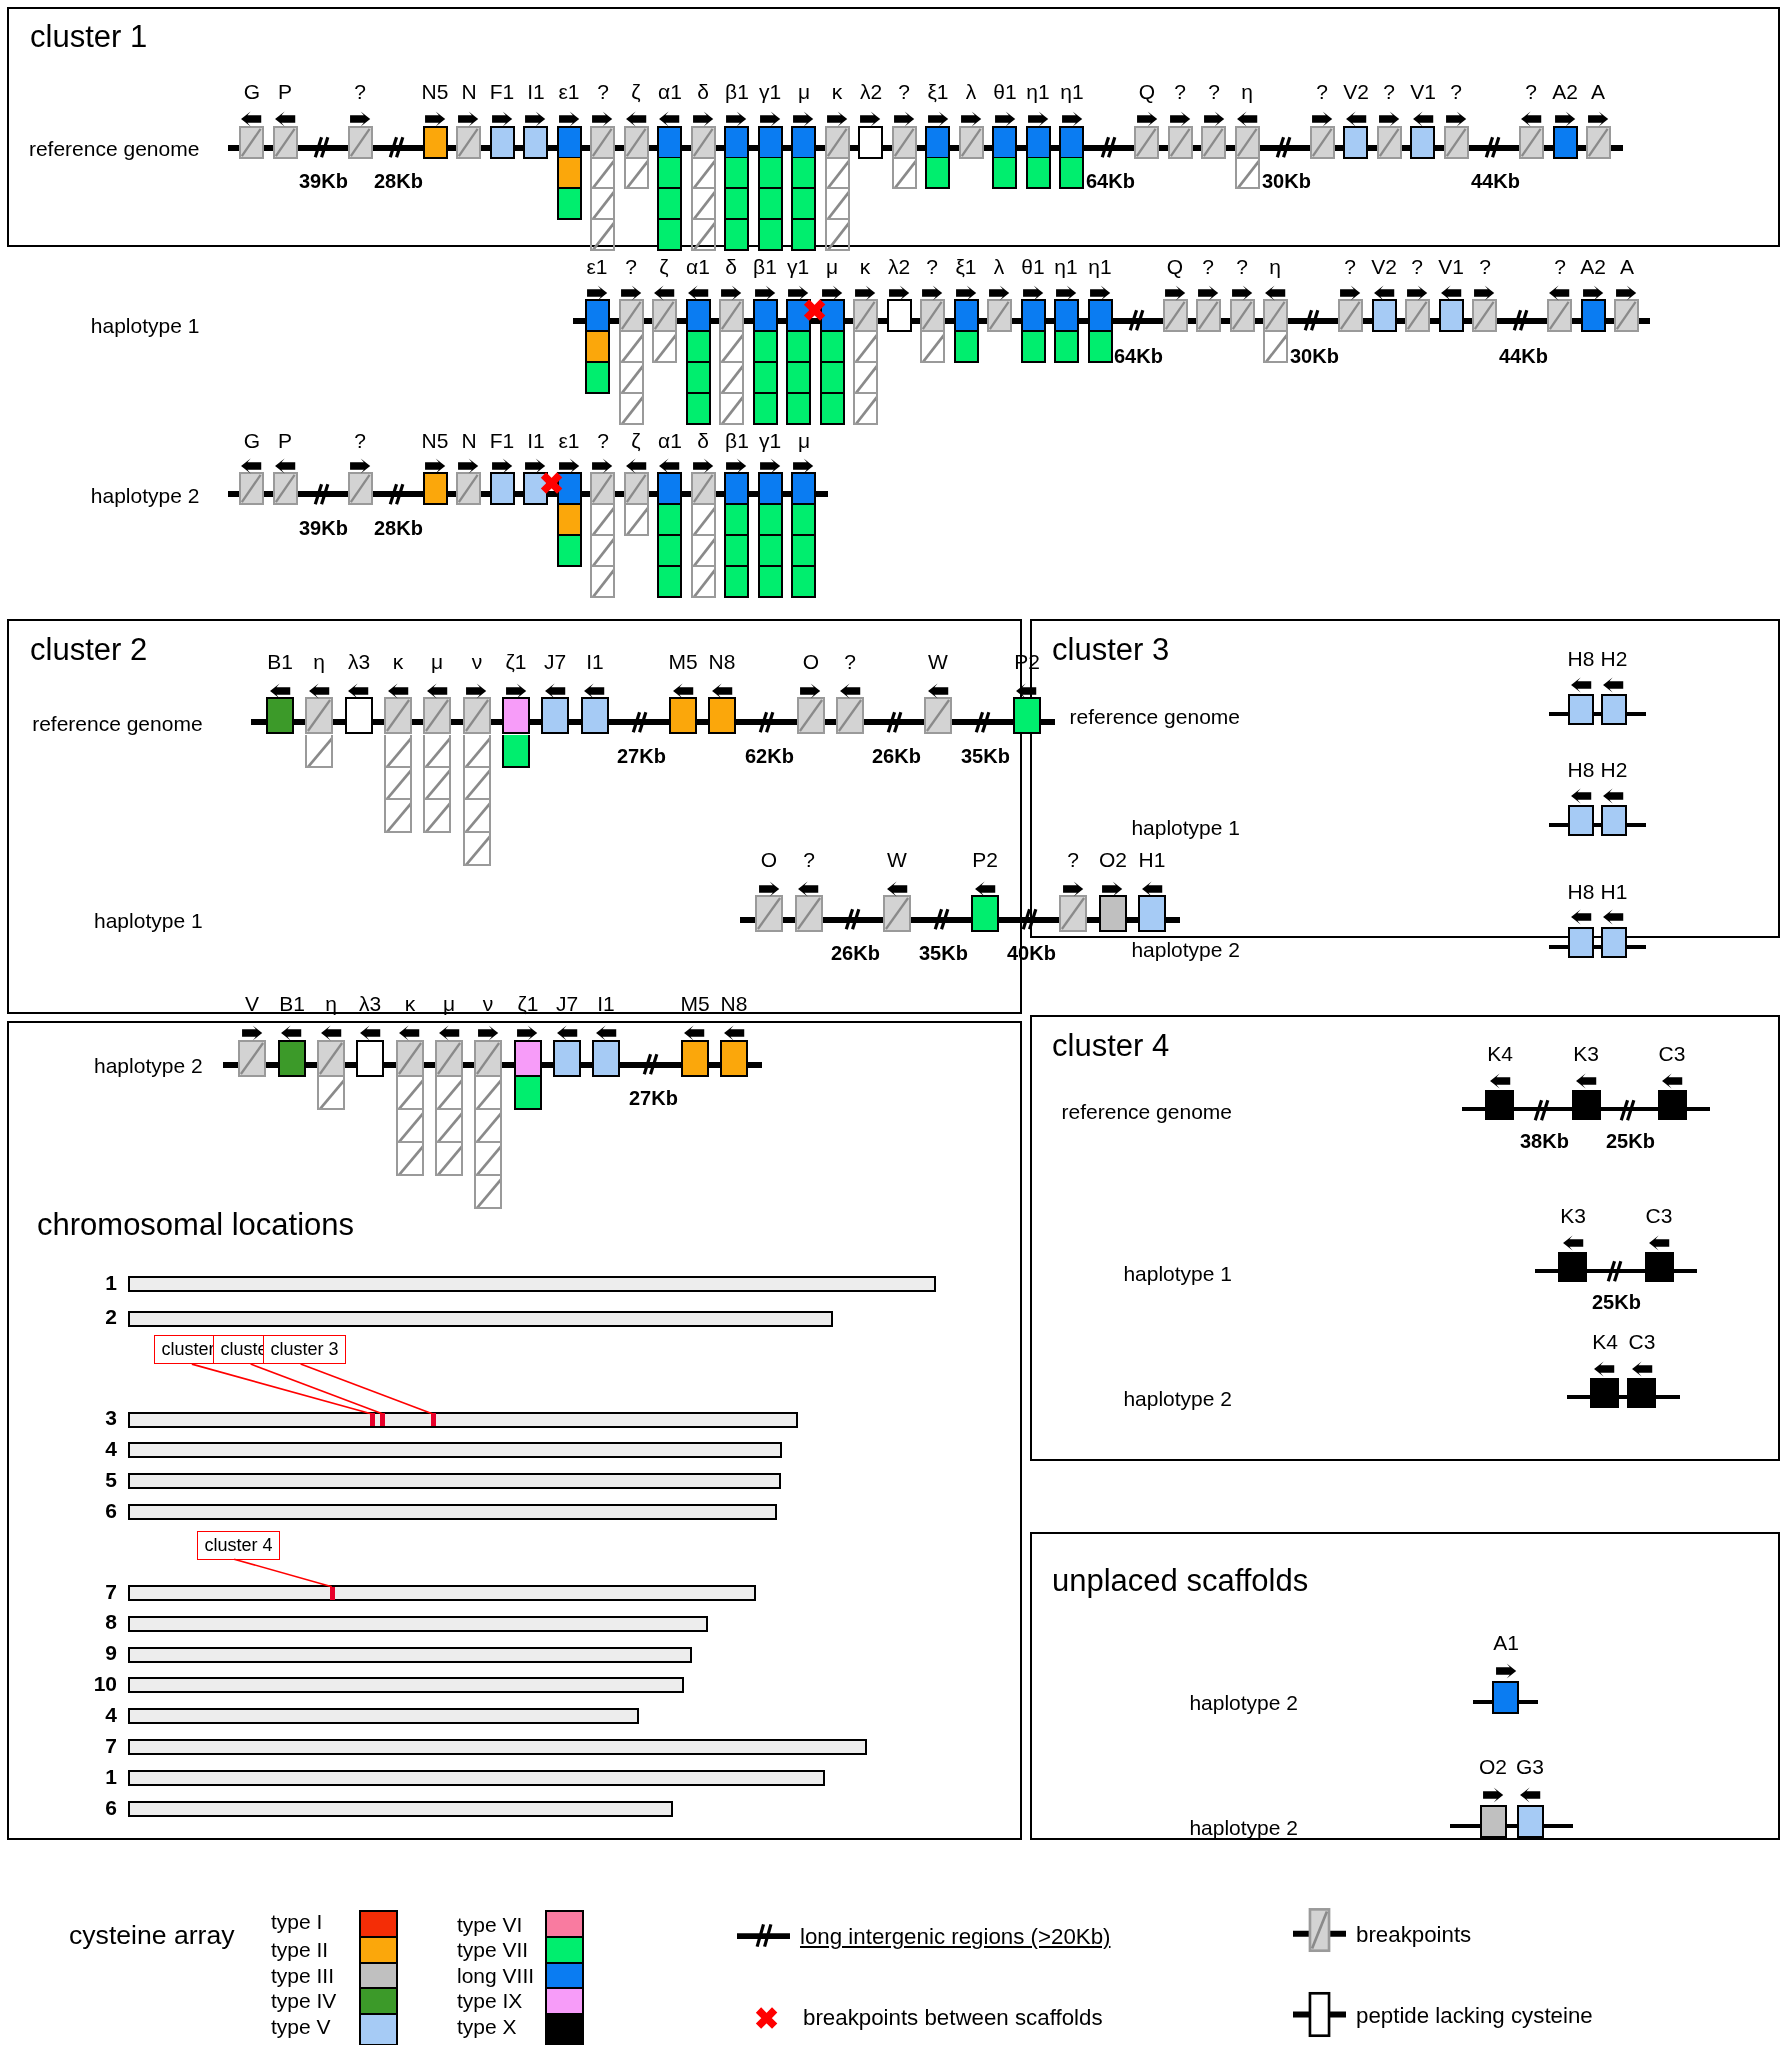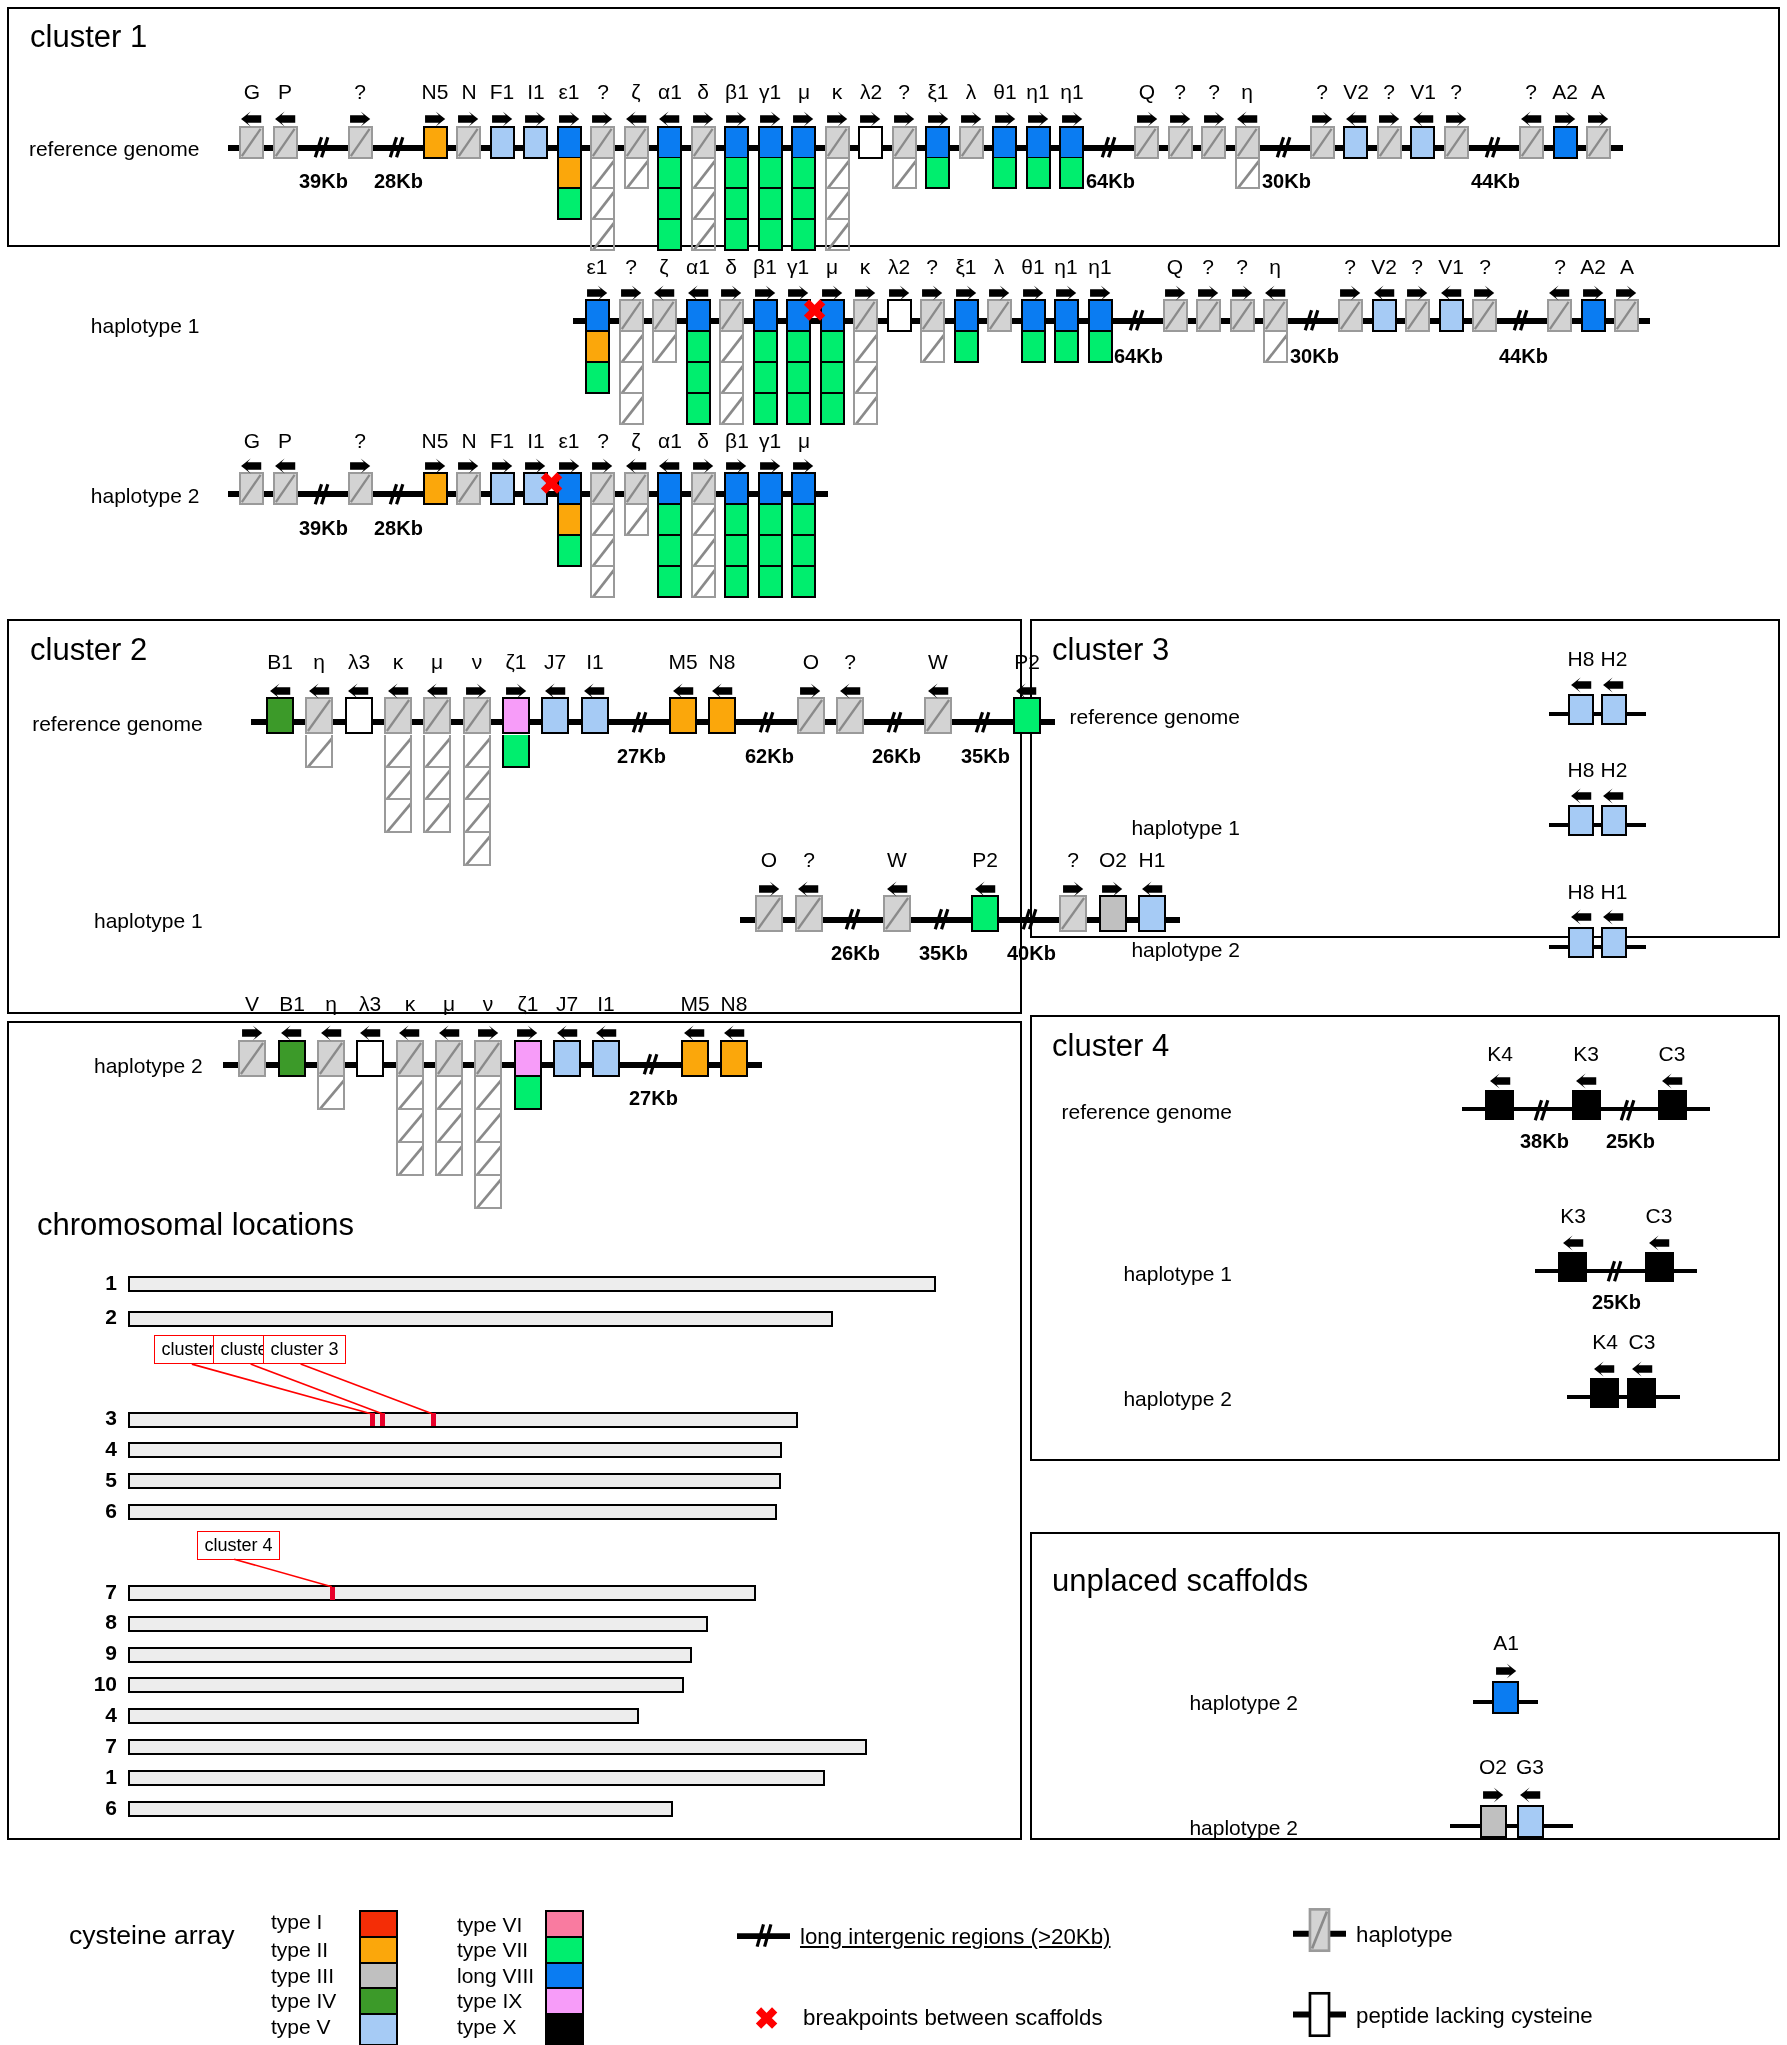--- a/index.html
+++ b/index.html
@@ -1752,21 +1752,21 @@
     <div class="leg-desc" style="left: 800px; top: 1924px; text-decoration: underline;">long intergenic regions (&gt;20Kb)</div>
     <div style="position: absolute; left: 737px; top: 1919px;">
       <svg width="53" height="32" viewBox="0 0 100 60">
         <line x1="0" y1="32" x2="100" y2="32" stroke="#000" stroke-width="11"></line>
         <line x1="38" y1="52" x2="50" y2="10" stroke="#000" stroke-width="6"></line>
         <line x1="52" y1="52" x2="64" y2="10" stroke="#000" stroke-width="6"></line>
       </svg>
     </div>
     <div class="leg-desc" style="left: 803px; top: 2005px;">breakpoints between scaffolds</div>
     <div style="position: absolute; left: 754px; top: 2001px;"><span style="color:#ff0000;font-size:30px;font-weight:bold;">✖</span></div>
-    <div class="leg-desc" style="left: 1356px; top: 1922px;">haplotype</div>
+    <div class="leg-desc" style="left: 1356px; top: 1922px;">breakpoints</div>
     <div style="position: absolute; left: 1293px; top: 1904px;">
       <svg width="53" height="51" viewBox="0 0 100 96">
         <line x1="0" y1="56" x2="100" y2="56" stroke="#000" stroke-width="11"></line>
         <rect x="32" y="10" width="36" height="78" fill="#D3D3D3" stroke="#9A9A9A" stroke-width="5"></rect>
         <line x1="36" y1="84" x2="64" y2="14" stroke="#8a8a8a" stroke-width="5"></line>
       </svg>
     </div>
     <div class="leg-desc" style="left: 1356px; top: 2003px;">peptide lacking cysteine</div>
     <div style="position: absolute; left: 1293px; top: 1989px;">
       <svg width="53" height="51" viewBox="0 0 100 96">

